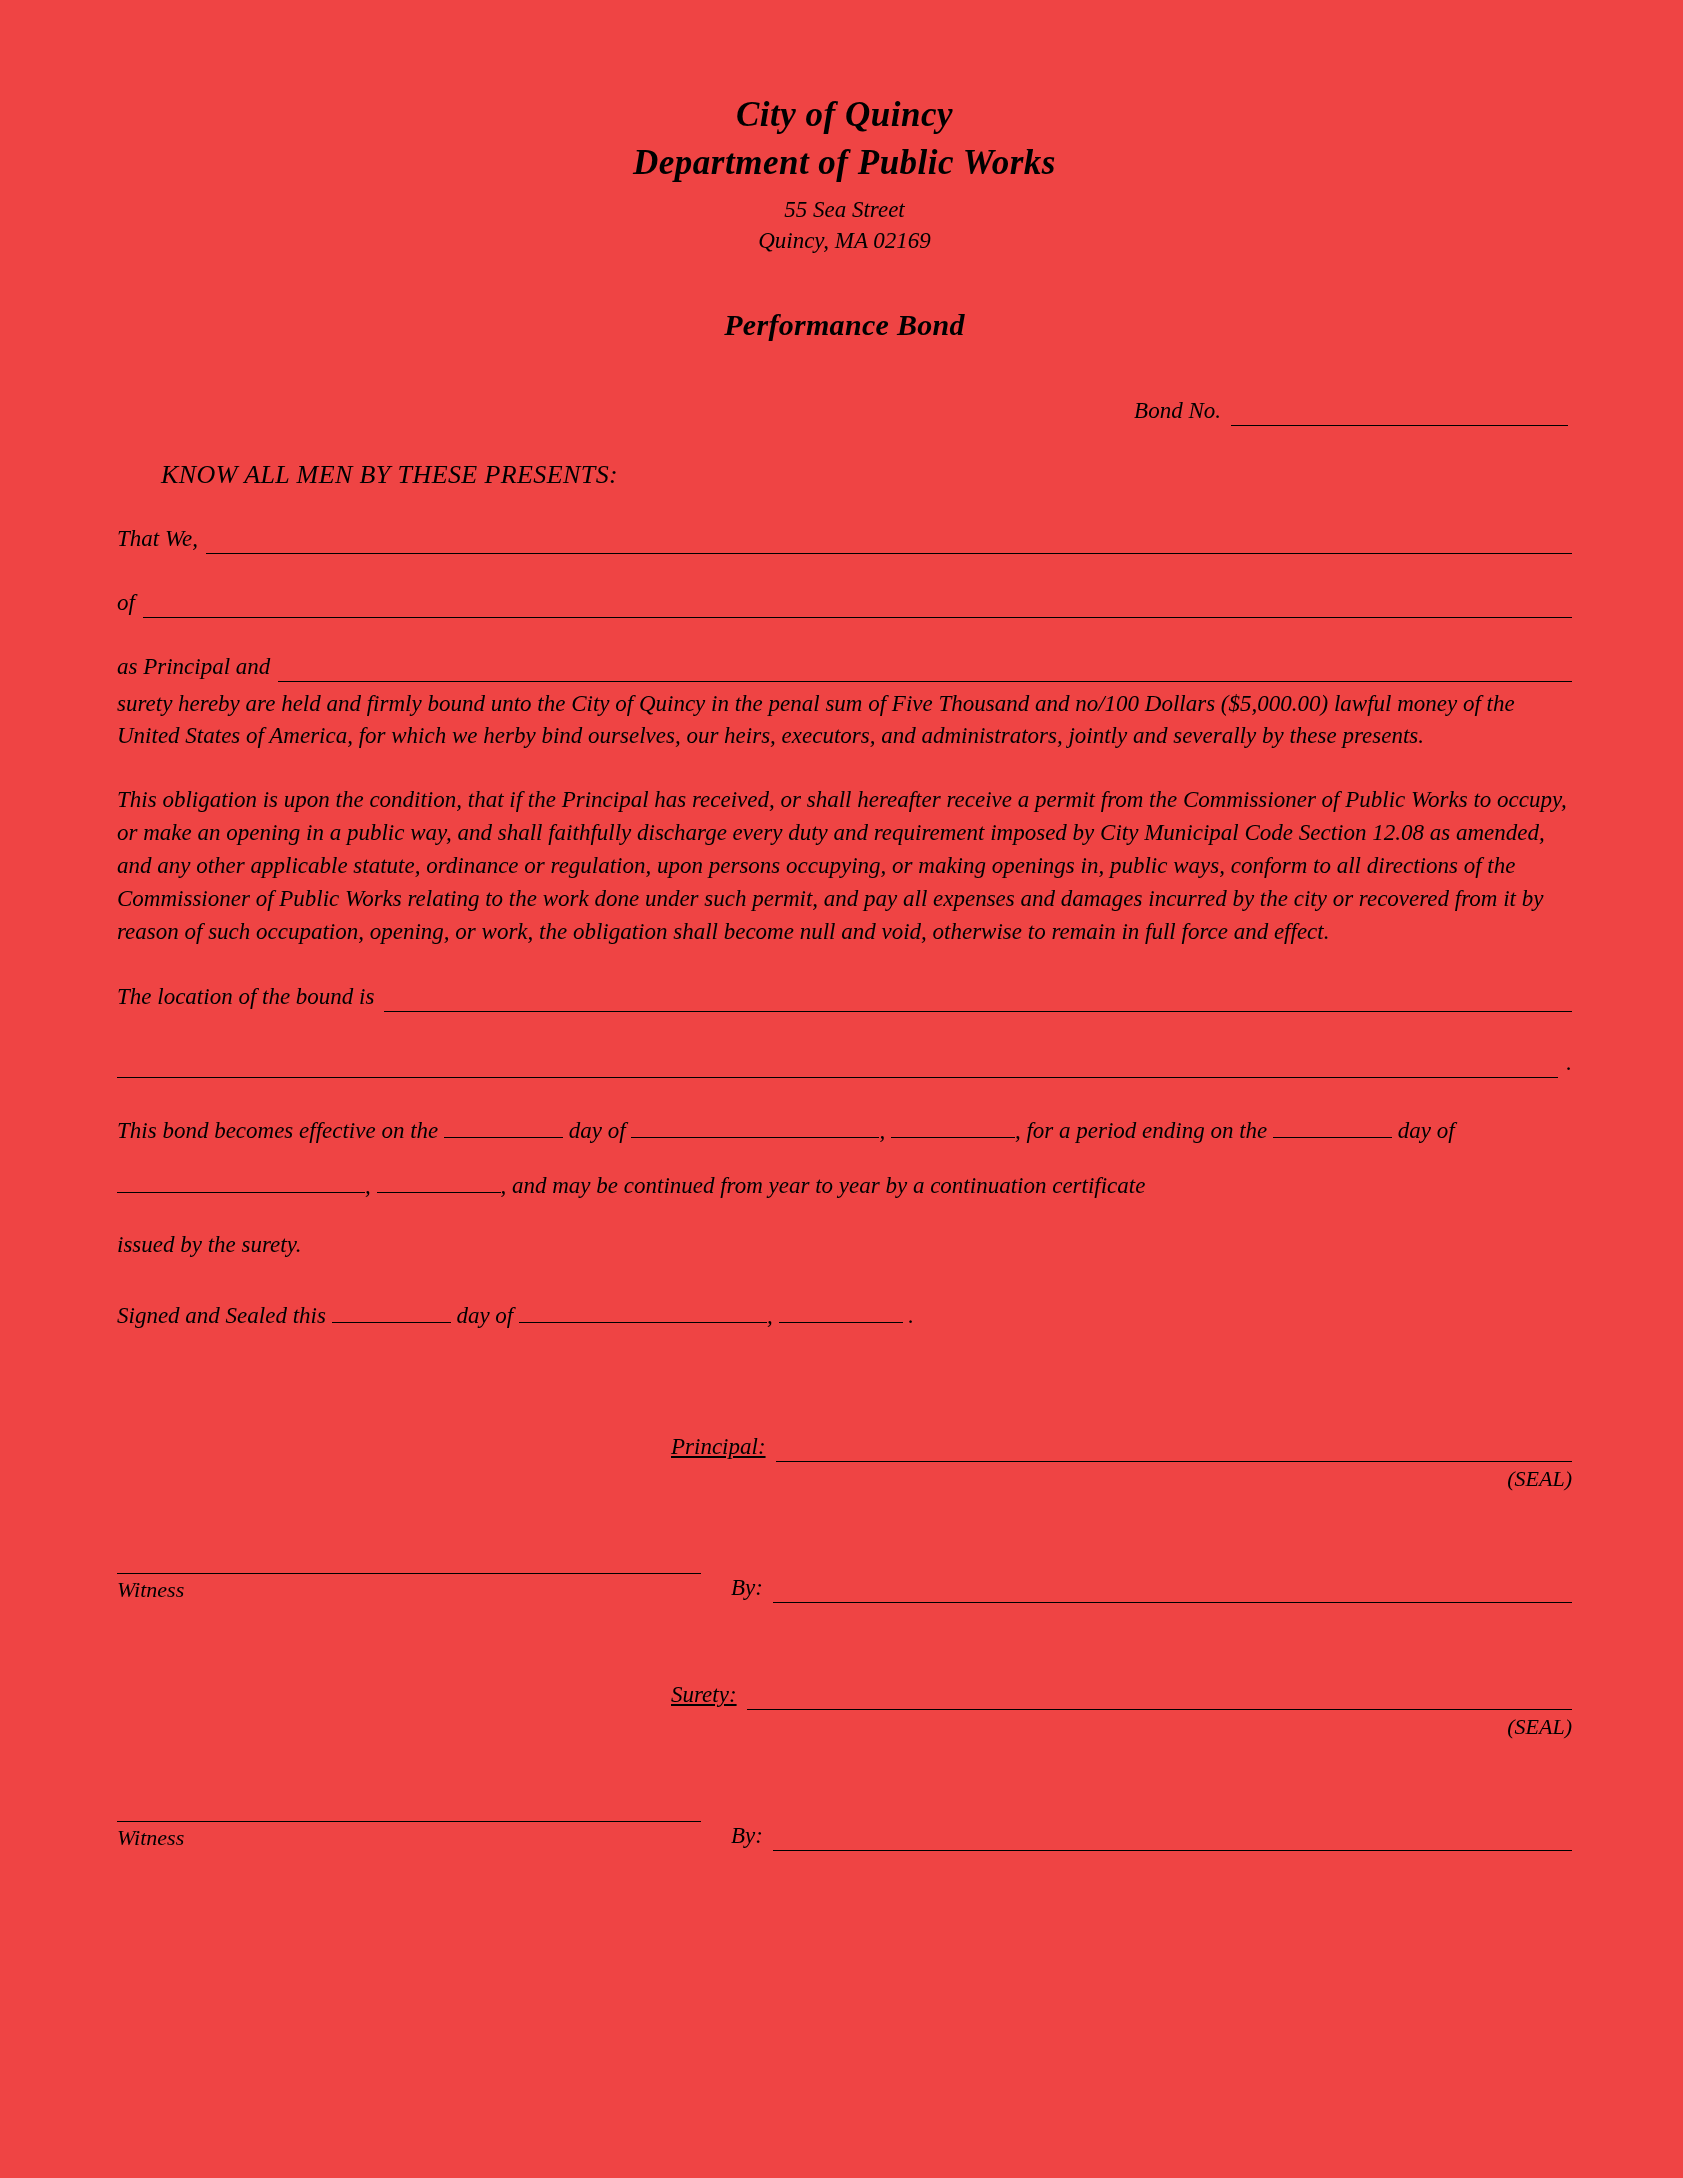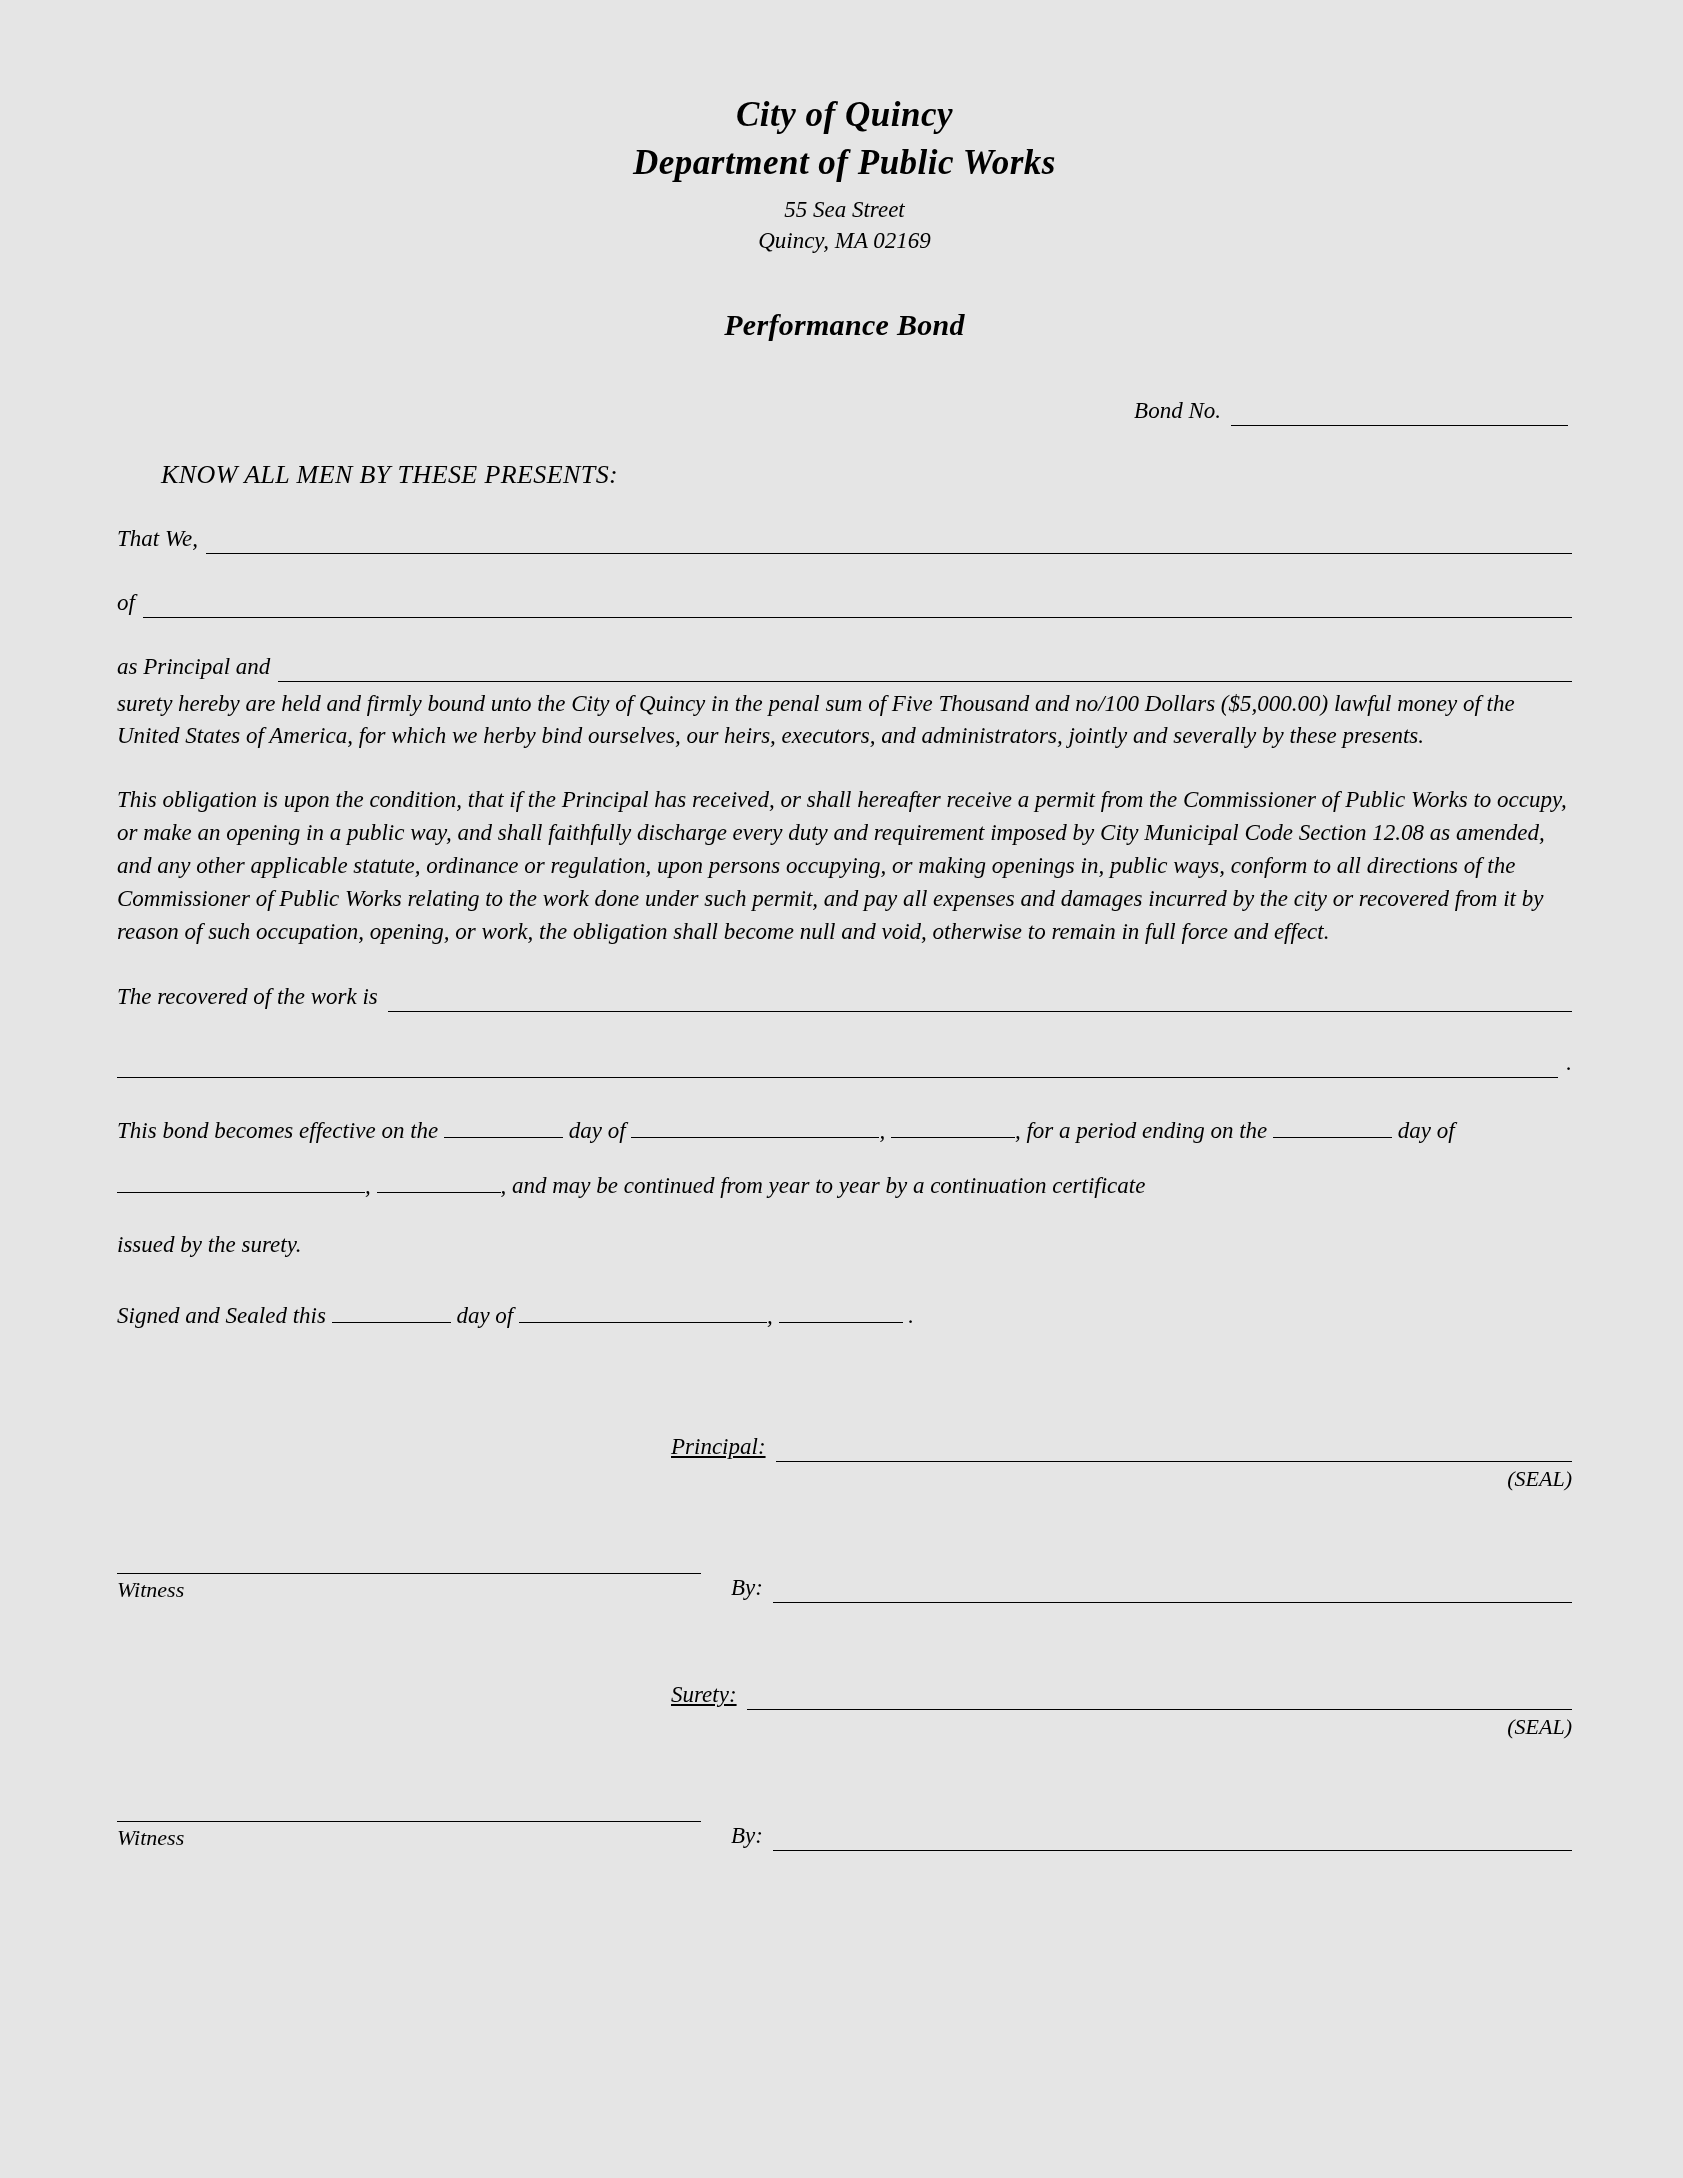--- a/index.html
+++ b/index.html
@@ -13,21 +13,21 @@
     font-family: "Liberation Serif", serif;
     color: #000000;
     position: relative;
     overflow: hidden;
   }
   .page {
     position: absolute;
     left: 0; top: 0;
     width: 1683px;
     height: 2178px;
-    background: #e5e5e5;
+    background: #ef4444;
   }
   .content {
     position: absolute;
     left: 117px;
     top: 95px;
     width: 1455px;
   }
 
   
   .hdr {
@@ -293,21 +293,21 @@
     <div class="fillrow">
       <span class="lbl">as Principal and</span>
       <span class="ln"></span>
     </div>
 
     <p class="body">surety hereby are held and firmly bound unto the City of Quincy in the penal sum of Five Thousand and no/100 Dollars ($5,000.00) lawful money of the United States of America, for which we herby bind ourselves, our heirs, executors, and administrators, jointly and severally by these presents.</p>
 
     <p class="para">This obligation is upon the condition, that if the Principal has received, or shall hereafter receive a permit from the Commissioner of Public Works to occupy, or make an opening in a public way, and shall faithfully discharge every duty and requirement imposed by City Municipal Code Section 12.08 as amended, and any other applicable statute, ordinance or regulation, upon persons occupying, or making openings in, public ways, conform to all directions of the Commissioner of Public Works relating to the work done under such permit, and pay all expenses and damages incurred by the city or recovered from it by reason of such occupation, opening, or work, the obligation shall become null and void, otherwise to remain in full force and effect.</p>
 
     <div class="loc-row">
-      <span class="lbl">The recovered of the work is</span>
+      <span class="lbl">The location of the bound is</span>
       <span class="ln"></span>
     </div>
     <div class="loc-row2">
       <span class="ln"></span>
       <span class="dot">.</span>
     </div>
 
     <div class="inline-para">
       <span>This bond becomes effective on the</span>
       <span class="blank b-sm"></span>

